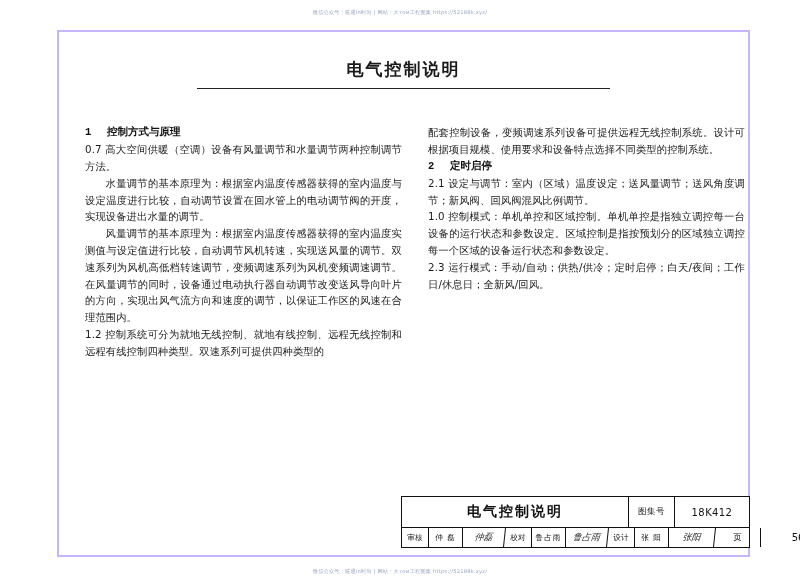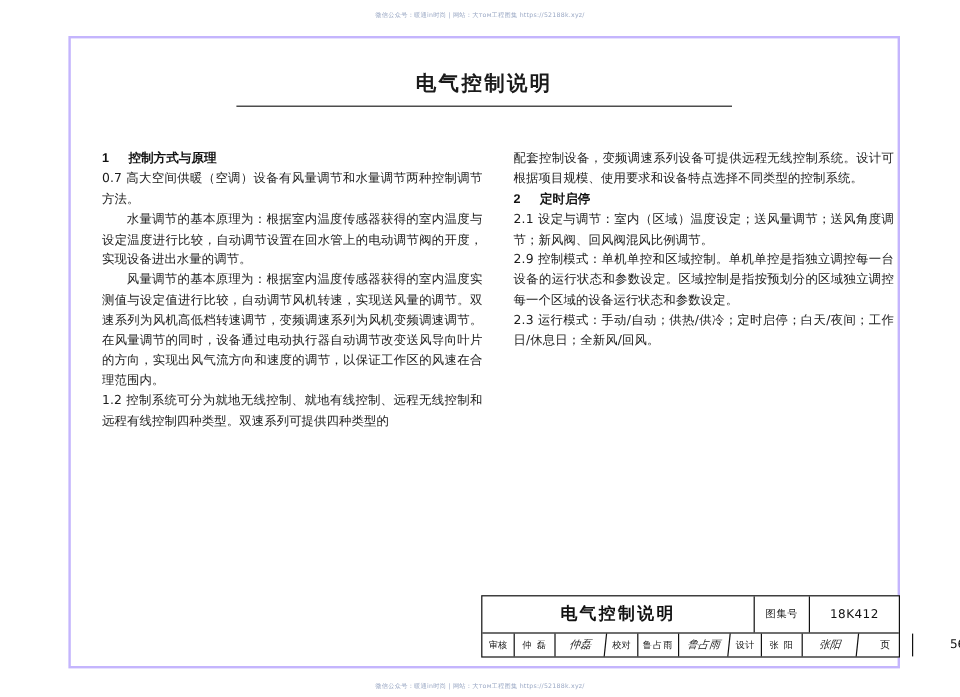--- a/index.html
+++ b/index.html
@@ -71,21 +71,21 @@
   .col {
     width: 317px;
     flex: 0 0 317px;
   }
 
   .h-num {
     font-size: 10.5px;
     font-weight: bold;
     color: #111;
     line-height: 1.65;
-    font-family: Liberation Sans, sans-serif;
+    font-family: Liberation Mono, monospace;
   }
   .h-num .n { display: inline-block; width: 22px; }
 
   p.body {
     margin: 0;
     font-size: 10.3px;
     line-height: 1.63;
     color: #1b1b1b;
     text-align: justify;
     text-justify: inter-character;
@@ -169,21 +169,21 @@
       <p class="body indent">风量调节的基本原理为：根据室内温度传感器获得的室内温度实测值与设定值进行比较，自动调节风机转速，实现送风量的调节。双速系列为风机高低档转速调节，变频调速系列为风机变频调速调节。在风量调节的同时，设备通过电动执行器自动调节改变送风导向叶片的方向，实现出风气流方向和速度的调节，以保证工作区的风速在合理范围内。</p>
       <p class="body">1.2 控制系统可分为就地无线控制、就地有线控制、远程无线控制和远程有线控制四种类型。双速系列可提供四种类型的</p>
     </div>
 
     <div class="col">
       <p class="body">配套控制设备，变频调速系列设备可提供远程无线控制系统。设计可根据项目规模、使用要求和设备特点选择不同类型的控制系统。</p>
       <div class="h-num">
         <span class="n">2</span><span>定时启停</span>
       </div>
       <p class="body">2.1 设定与调节：室内（区域）温度设定；送风量调节；送风角度调节；新风阀、回风阀混风比例调节。</p>
-      <p class="body">2.9 控制模式：单机单控和区域控制。单机单控是指独立调控每一台设备的运行状态和参数设定。区域控制是指按预划分的区域独立调控每一个区域的设备运行状态和参数设定。</p>
+      <p class="body">1.0 控制模式：单机单控和区域控制。单机单控是指独立调控每一台设备的运行状态和参数设定。区域控制是指按预划分的区域独立调控每一个区域的设备运行状态和参数设定。</p>
       <p class="body">2.3 运行模式：手动/自动；供热/供冷；定时启停；白天/夜间；工作日/休息日；全新风/回风。</p>
     </div>
 
   </div>
 
   <div class="titleblock">
 
     <div class="tb-row top">
       <div class="tb-cell tb-maintitle">电气控制说明</div>
       <div class="tb-cell tb-atlaslabel">图集号</div>

